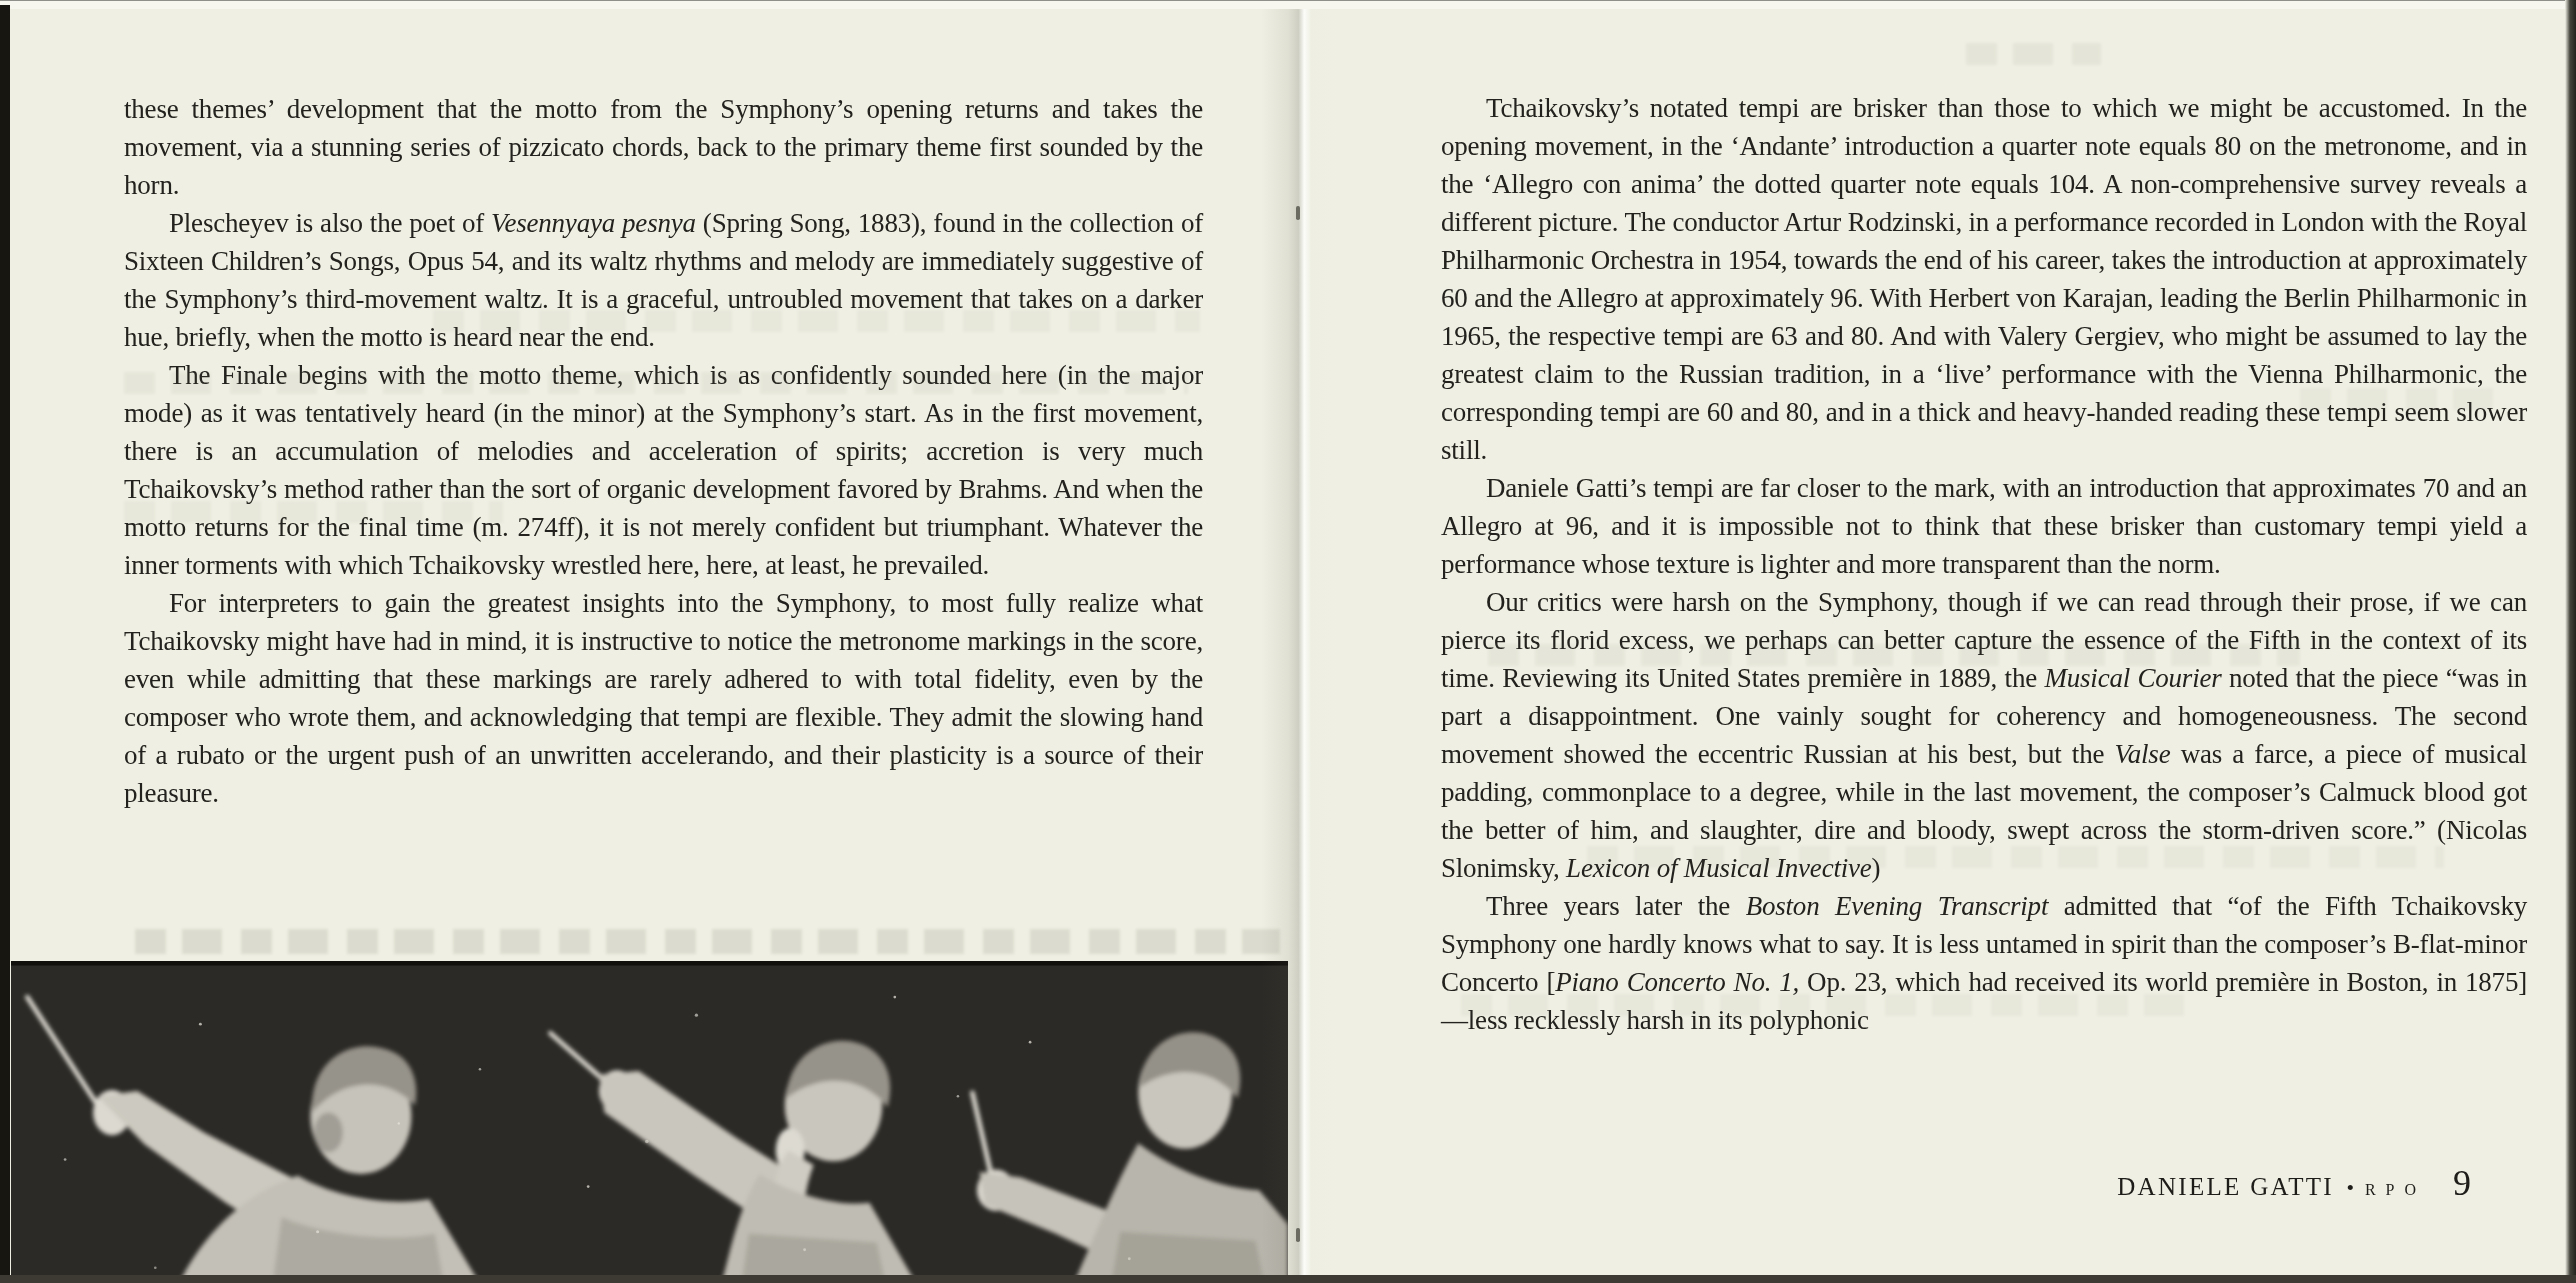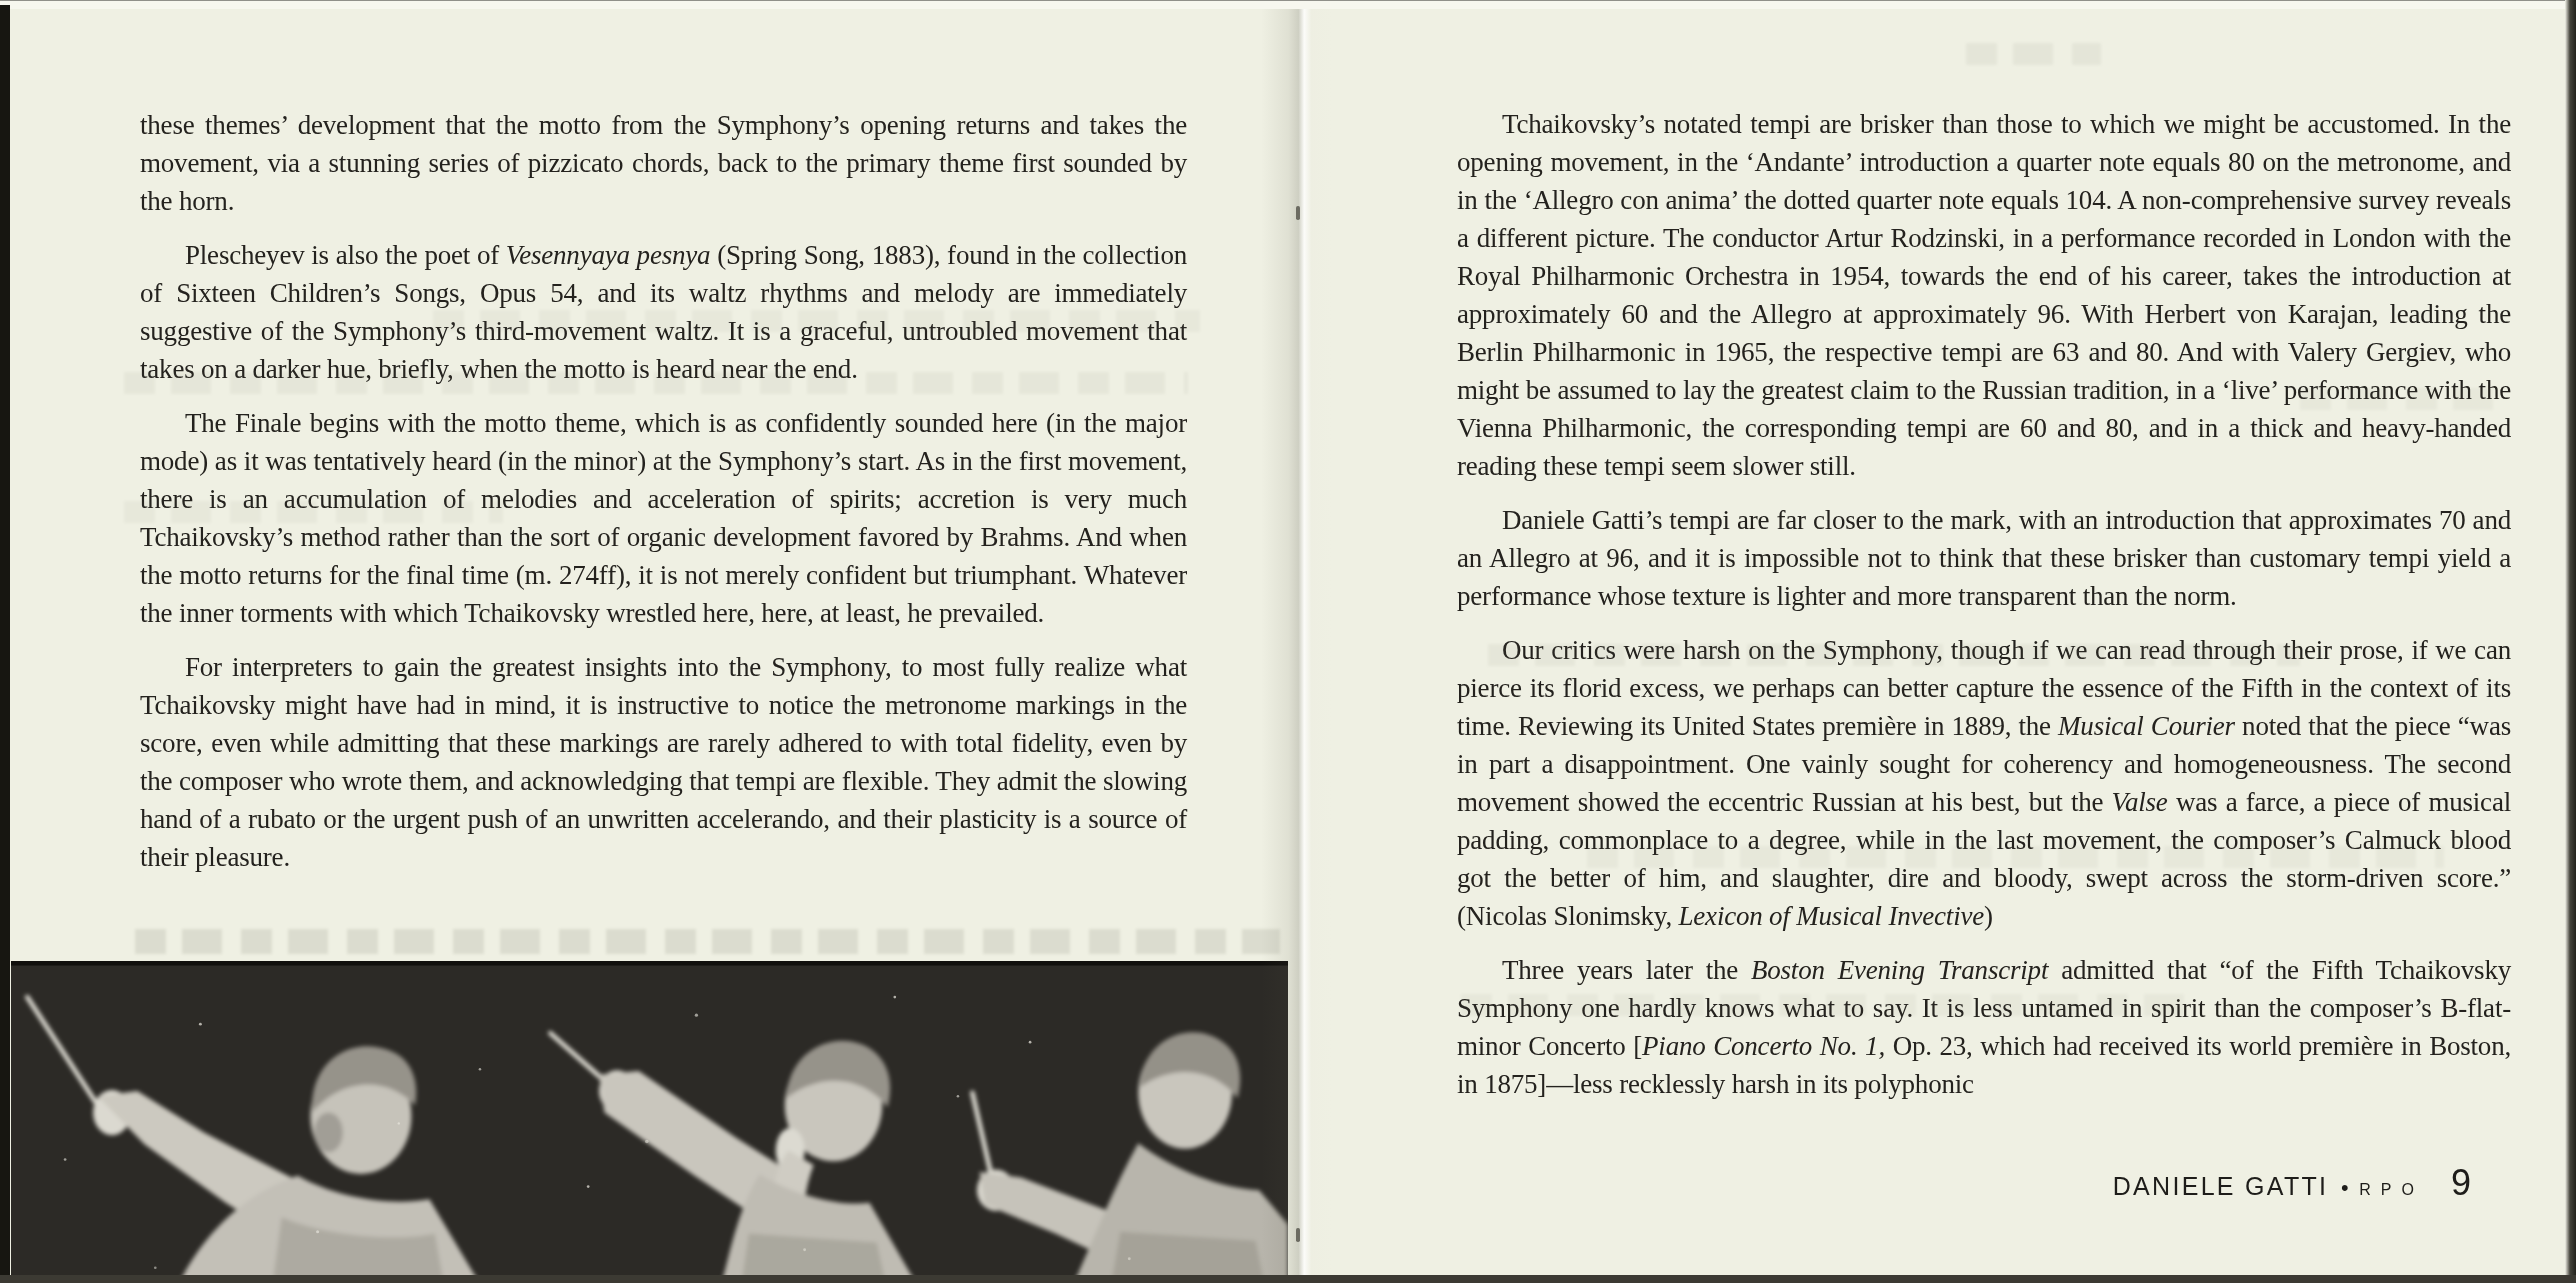--- a/index.html
+++ b/index.html
@@ -9,28 +9,28 @@
     font-family:"Liberation Serif","DejaVu Serif",serif;
   }
   
   .textcol{
     position:absolute; color:#24221e;
     font-size:27px; line-height:38px; text-align:justify;
     letter-spacing:-0.2px;
   }
   .textcol-left{ left:124px; top:90px; width:1079px; }
   .textcol-right{ left:1441px; top:89px; width:1086px; }
-  .para{ margin:16px; text-indent:45px; }
+  .para{ margin:0; text-indent:45px; }
   .para.noindent{ text-indent:0; }
   .para em{ font-style:italic; }
   
   .footer{
     position:absolute; top:1162px; right:105px;
     display:flex; align-items:baseline;
-    font-family:Liberation Sans, sans-serif;
+    font-family:Liberation Serif, serif;
     color:#1e1d1a; white-space:nowrap;
   }
   .footer .artist{ font-size:25px; letter-spacing:2.3px; }
   .footer .bullet{ font-size:21.6px; margin:0 10.8px 0 12.6px; }
   .footer .rpo{ font-size:16px; letter-spacing:10px; }
   .footer .pagenum{ font-size:36px; margin-left:27px; letter-spacing:0; }
   
   .photo{
     position:absolute; left:10.8px; top:961px; width:1277px; height:323px;
     background:#2c2a26;

